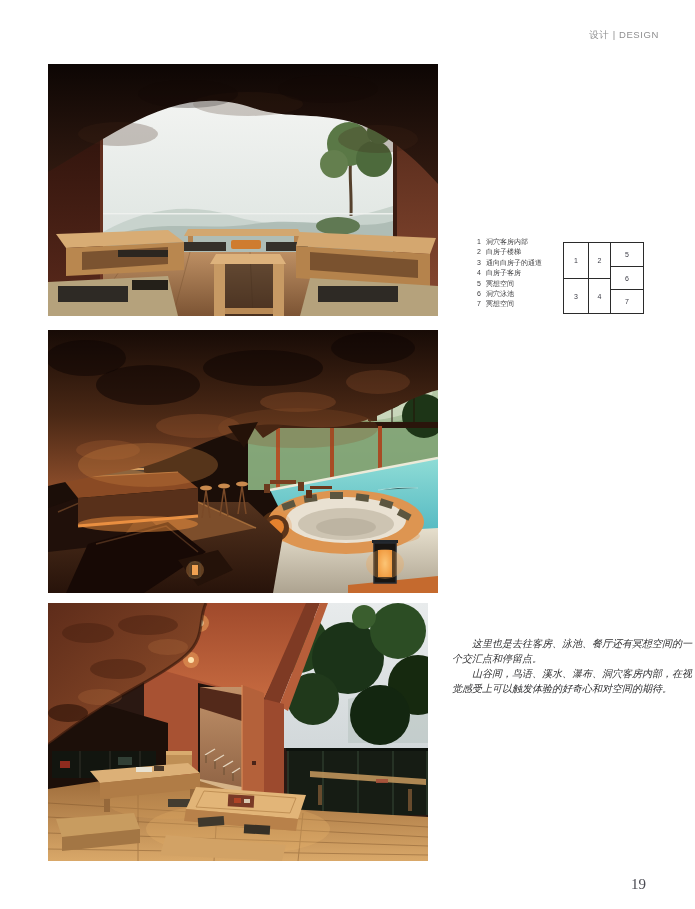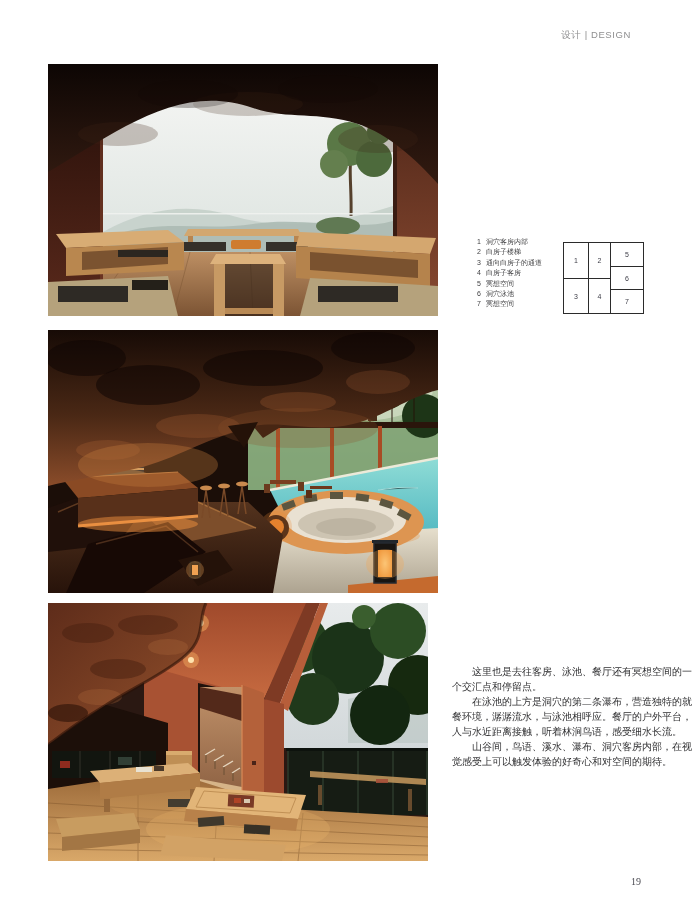--- a/index.html
+++ b/index.html
@@ -3,21 +3,21 @@
 <meta charset="utf-8">
 <style>
   html,body{margin:0;padding:0;background:#e8e8e8;}
   .page{
     position:relative;width:695px;height:909px;background:#ffffff;
     font-family:"Liberation Sans","DejaVu Sans",sans-serif;overflow:hidden;
     margin:0 auto;
   }
   
   .hdr{
-    position:absolute;top:29px;right:64px;font-size:9.5px;letter-spacing:.6px;
+    position:absolute;top:29px;right:36px;font-size:9.5px;letter-spacing:.6px;
     color:#8f8f90;
   }
   
   .photo{position:absolute;margin:0;padding:0;line-height:0;}
   .photo svg{display:block;}
   #photo1{left:48px;top:64px;width:390px;height:252px;}
   #photo2{left:48px;top:330px;width:390px;height:263px;}
   #photo3{left:48px;top:603px;width:380px;height:258px;}
   
   .legend{position:absolute;left:477px;top:237px;font-size:7px;line-height:10.4px;color:#3f3f41;}
@@ -28,25 +28,25 @@
   .diagram .cell{position:absolute;display:flex;align-items:center;justify-content:center;
     font-size:7px;color:#3c3c46;box-sizing:border-box;}
   .c1{left:0;top:0;width:25px;height:36px;border-right:1px solid #2b2b2b;border-bottom:1px solid #2b2b2b;}
   .c2{left:25px;top:0;width:22px;height:36px;border-right:1px solid #2b2b2b;border-bottom:1px solid #2b2b2b;}
   .c3{left:0;top:36px;width:25px;height:34px;border-right:1px solid #2b2b2b;}
   .c4{left:25px;top:36px;width:22px;height:34px;border-right:1px solid #2b2b2b;}
   .c5{left:47px;top:0;width:32px;height:24px;border-bottom:1px solid #2b2b2b;}
   .c6{left:47px;top:24px;width:32px;height:23px;border-bottom:1px solid #2b2b2b;}
   .c7{left:47px;top:47px;width:32px;height:23px;}
   
-  .bodytext{position:absolute;left:452px;top:664px;width:240px;font-size:10px;line-height:15px;
-    color:#303032;text-align:justify;}
+  .bodytext{position:absolute;left:452px;top:636px;width:240px;font-size:10px;line-height:15px;
+    color:#303032;text-align:justify;font-style:italic;}
   .bodytext p{margin:0;text-indent:2em;}
   
-  .pagenum{position:absolute;left:631px;top:876px;font-size:10px;color:#4a4a52;
+  .pagenum{position:absolute;left:631px;top:876px;font-size:15px;color:#4a4a52;
     font-family:"Liberation Serif","DejaVu Serif",serif;}
 </style>
 </head>
 <body>
 
 <div class="page">
 
   <div class="hdr">设计 | DESIGN</div>
 
   <figure class="photo" id="photo1">
@@ -427,19 +427,18 @@
     <div class="cell c2">2</div>
     <div class="cell c3">3</div>
     <div class="cell c4">4</div>
     <div class="cell c5">5</div>
     <div class="cell c6">6</div>
     <div class="cell c7">7</div>
   </div>
 
   <div class="bodytext">
     <p>这里也是去往客房、泳池、餐厅还有冥想空间的一个交汇点和停留点。</p>
-    <p>在泳池的上方是洞穴的第二条瀑布，营造独特的就餐环境，潺潺流水，与泳池相呼应。餐厅的户外平台，人与水近距离接触，听着林涧鸟语，感受细水长流。</p>
     <p>山谷间，鸟语、溪水、瀑布、洞穴客房内部，在视觉感受上可以触发体验的好奇心和对空间的期待。</p>
   </div>
 
   <div class="pagenum">19</div>
 
 </div>
 
 </body></html>

